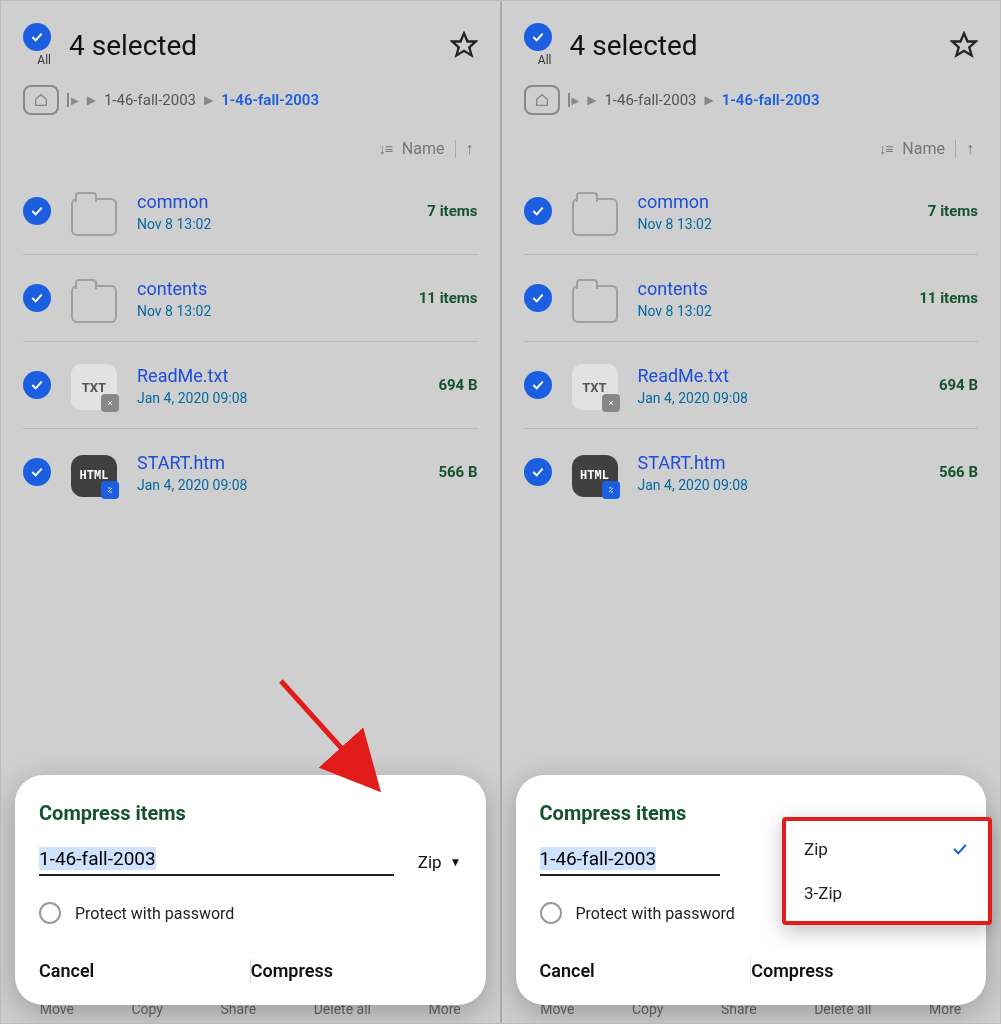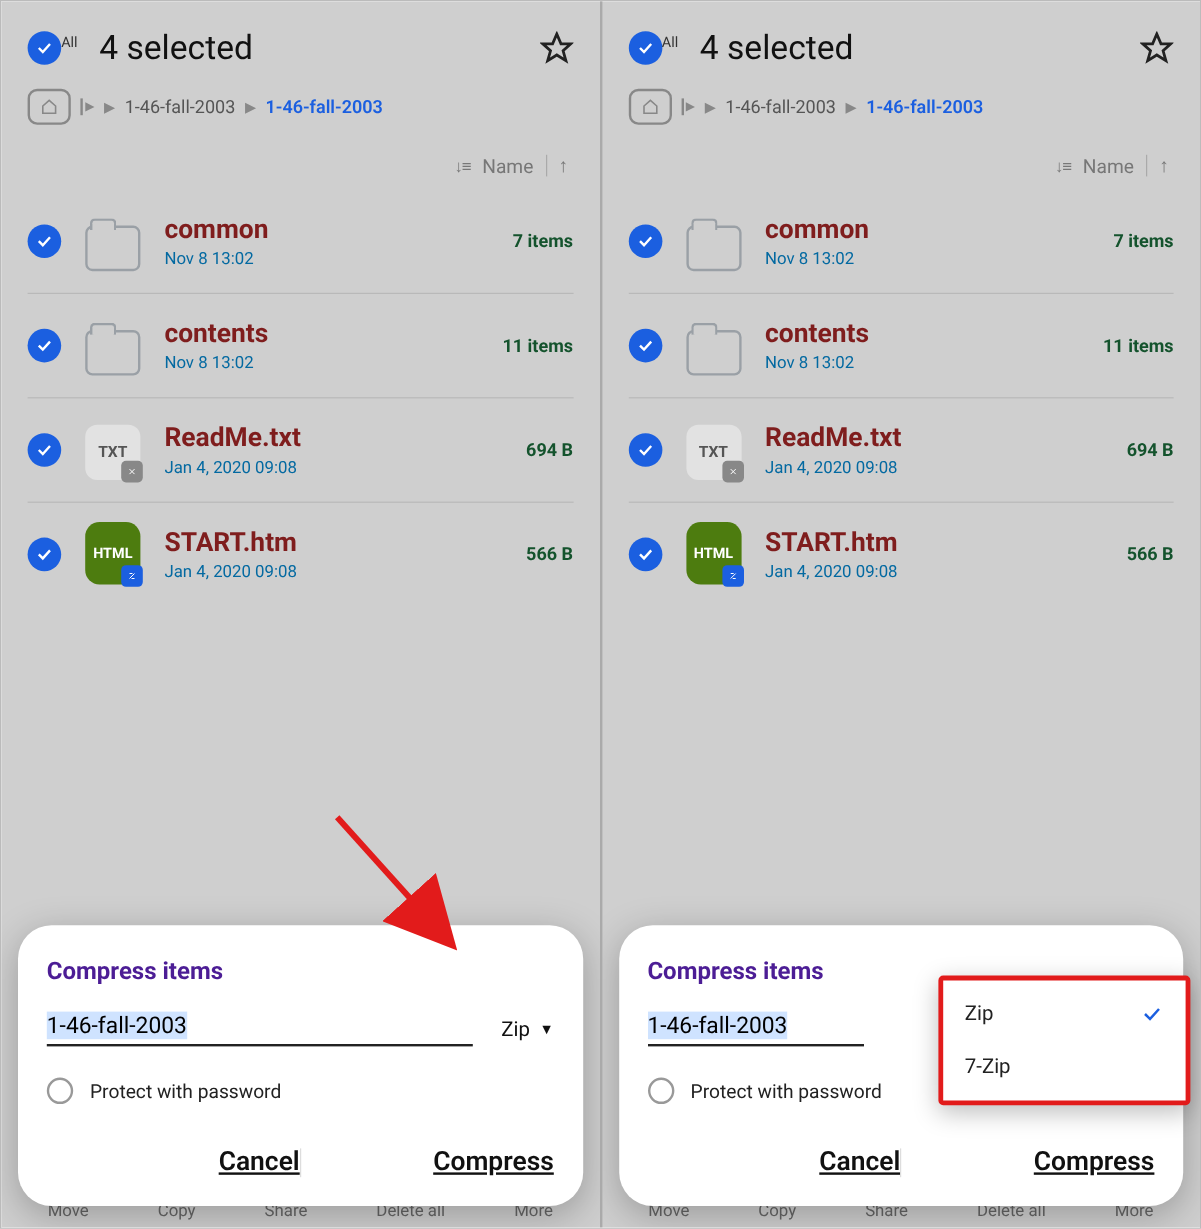--- a/index.html
+++ b/index.html
@@ -20,22 +20,22 @@
   .pane + .pane { border-left: 2px solid #aaa; }
 
   
   .header {
     display: flex;
     align-items: center;
     padding: 22px 22px 0 22px;
   }
   .all-block {
     display: flex;
-    flex-direction: row;
-    align-items: flex-start;
+    flex-direction: column;
+    align-items: flex-end;
     margin-right: 18px;
   }
   .check-circle {
     width: 28px; height: 28px;
     border-radius: 50%;
     background: #1b5fe0;
     display: flex; align-items: center; justify-content: center;
   }
   .check-circle svg { width: 16px; height: 16px; stroke: #fff; stroke-width: 3; fill: none; }
   .all-label { font-size: 12px; color: #333; margin-top: 2px; }
@@ -102,62 +102,61 @@
     display:flex; align-items:center; justify-content:center;
     font-size:13px; font-weight:700; color:#555; position:relative;
   }
   .corner-badge {
     position:absolute; right:-2px; bottom:-2px;
     width:18px; height:18px; background:#888; border-radius:4px;
     display:flex; align-items:center; justify-content:center;
   }
   .corner-badge svg { width:10px; height:10px; stroke:#fff; fill:none; stroke-width:2;}
   .html-tile {
-    width:46px; height:52px; background:#4d7c0f; border-radius:12px;
+    width:46px; height:42px; background:#404040; border-radius:12px;
     display:flex; align-items:center; justify-content:center;
-    font-size:12px; font-weight:700; color:#fff; position:relative;
+    font-size:12px; font-weight:700; color:#fff; position:relative;font-family:Liberation Mono, monospace;
   }
   .row .meta { flex:1; }
-  .fname { font-size:22px; font-weight:700; color:#7f1d1d; }
+  .fname { font-size:18px; font-weight:400; color:#1d4ed8; }
   .fdate { font-size:14px; color:#0369a1; margin-top:4px; }
   .fsize { font-size:15px; font-weight:700; color:#14532d; }
 
   
   .bottombar {
     position:absolute; bottom:6px; left:0; right:0;
     display:flex; justify-content:space-around;
     color:#666; font-size:14px;
     padding:0 10px;
   }
 
   
   .sheet {
     position:absolute; left:14px; right:14px; bottom:18px;
     background:#fff; border-radius:28px;
     box-shadow:0 8px 30px rgba(0,0,0,.25);
     padding:26px 24px 12px 24px;
   }
-  .sheet h2 { font-size:20px; font-weight:700; color:#4c1d95; margin-bottom:22px; }
+  .sheet h2 { font-size:20px; font-weight:700; color:#14532d; margin-bottom:22px; }
   .field-row { display:flex; align-items:flex-end; gap:24px; margin-bottom:26px; }
   .input-wrap { flex:1; border-bottom:2px solid #222; padding-bottom:4px; }
   .input-wrap span { font-size:19px; background:#cfe3ff; }
   .dropdown {
     display:flex; align-items:center; gap:8px;
     font-size:17px; color:#111; padding-bottom:4px;
   }
   .dropdown .caret { font-size:12px; }
   .pw-row { display:flex; align-items:center; gap:14px; font-size:16px; color:#222; margin-bottom:14px; }
   .radio {
     width:22px; height:22px; border:2px solid #999; border-radius:50%;
   }
   .actions { display:flex; align-items:center; padding-top:10px; }
   .actions .btn {
-    flex:1; text-align:right; font-size:22px; font-weight:600; color:#111;
+    flex:1; text-align:left; font-size:18px; font-weight:600; color:#111;
     padding:12px 0;
-    text-decoration:underline;
   }
   .actions .vd { width:1px; height:24px; background:#ddd; }
 
   
   .arrow-annot {
     position:absolute; pointer-events:none;
   }
   .arrow-annot svg { overflow:visible; }
 
   
@@ -500,17 +499,17 @@
     </div>
 
     <div class="popup" style="right:-6px; top:42px;">
       <div class="opt">
         <span>Zip</span>
         <svg viewBox="0 0 24 24">
             <polyline points="5 12 10 17 19 7"></polyline>
           </svg>
       </div>
       <div class="opt">
-        <span>7-Zip</span>
+        <span>3-Zip</span>
       </div>
     </div>
   </div>
 </div>
 
 </body></html>

